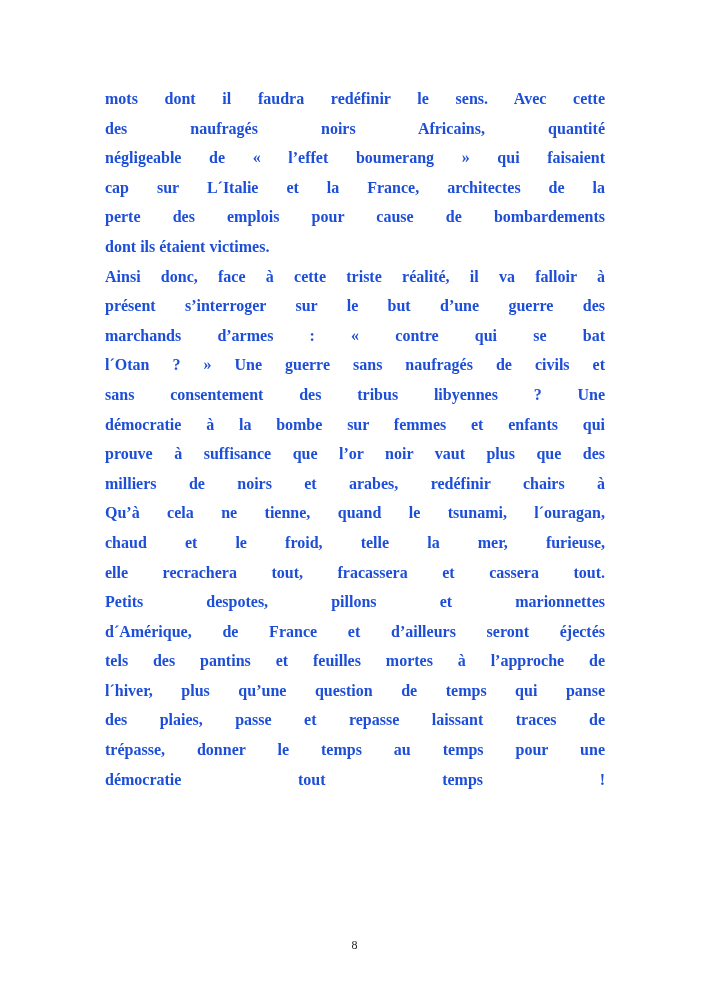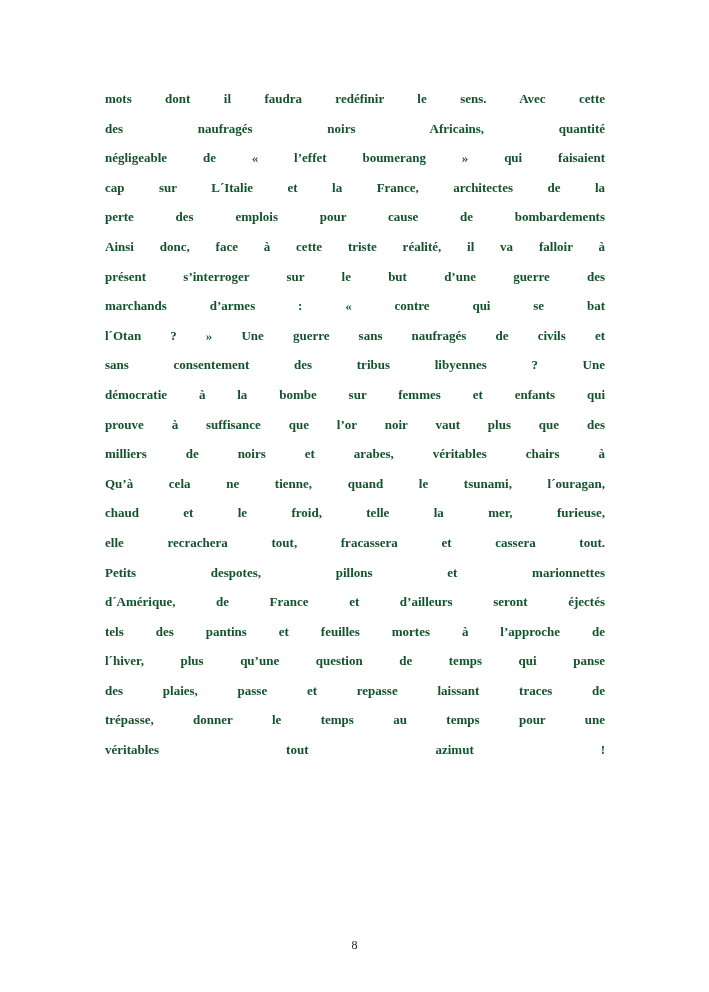--- a/index.html
+++ b/index.html
@@ -17,23 +17,23 @@
     background: #ffffff;
   }
   .text-block {
     position: absolute;
     left: 105px;
     top: 84px;
     width: 500px;
   }
   .line {
     font-weight: bold;
-    font-size: 13px;
+    font-size: 16px;
     line-height: 29.6px;
-    color: #14532d;
+    color: #1d4ed8;
     text-align: justify;
     text-align-last: justify;
     -moz-text-align-last: justify;
   }
   .line.para-end {
     text-align-last: left;
     -moz-text-align-last: left;
   }
   .page-number {
     position: absolute;
@@ -51,42 +51,43 @@
 
 <div class="page">
   <div class="text-block">
 
     <div class="paragraph">
       <div class="line">mots dont il faudra redéfinir le sens. Avec cette</div>
       <div class="line">des naufragés noirs Africains, quantité</div>
       <div class="line">négligeable de « l’effet boumerang » qui faisaient</div>
       <div class="line">cap sur L´Italie et la France, architectes de la</div>
       <div class="line">perte des emplois pour cause de bombardements</div>
+      <div class="line para-end">dont ils étaient victimes.</div>
     </div>
 
     <div class="paragraph">
       <div class="line">Ainsi donc, face à cette triste réalité, il va falloir à</div>
       <div class="line">présent s’interroger sur le but d’une guerre des</div>
       <div class="line">marchands d’armes : « contre qui se bat</div>
       <div class="line">l´Otan ? » Une guerre sans naufragés de civils et</div>
       <div class="line">sans consentement des tribus libyennes ? Une</div>
       <div class="line">démocratie à la bombe sur femmes et enfants qui</div>
       <div class="line">prouve à suffisance que l’or noir vaut plus que des</div>
-      <div class="line">milliers de noirs et arabes, véritables chairs à</div>
+      <div class="line">milliers de noirs et arabes, redéfinir chairs à</div>
     </div>
 
     <div class="paragraph">
       <div class="line">Qu’à cela ne tienne, quand le tsunami, l´ouragan,</div>
       <div class="line">chaud et le froid, telle la mer, furieuse,</div>
       <div class="line">elle recrachera tout, fracassera et cassera tout.</div>
       <div class="line">Petits despotes, pillons et marionnettes</div>
       <div class="line">d´Amérique, de France et d’ailleurs seront éjectés</div>
       <div class="line">tels des pantins et feuilles mortes à l’approche de</div>
       <div class="line">l´hiver, plus qu’une question de temps qui panse</div>
       <div class="line">des plaies, passe et repasse laissant traces de</div>
       <div class="line">trépasse, donner le temps au temps pour une</div>
-      <div class="line">véritables tout azimut !</div>
+      <div class="line">démocratie tout temps !</div>
     </div>
 
   </div>
 
   <div class="page-number">8</div>
 </div>
 
 </body></html>

